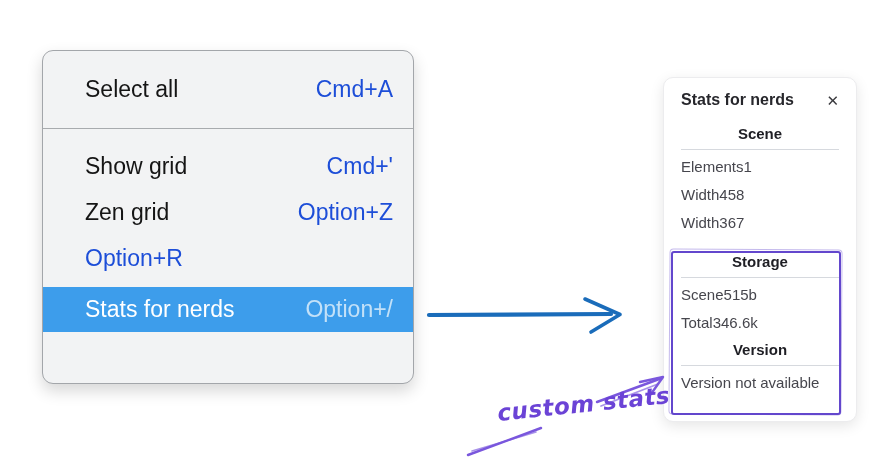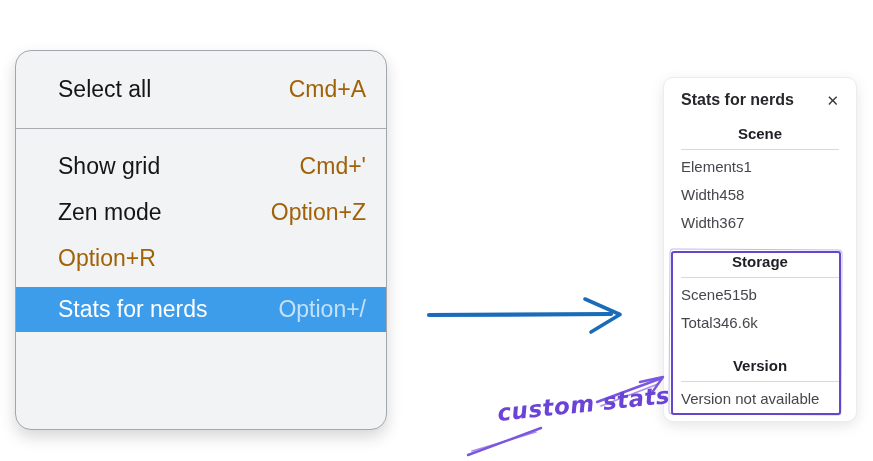--- a/index.html
+++ b/index.html
@@ -3,51 +3,51 @@
 <meta charset="utf-8">
 <style>
   html,body{margin:0;padding:0}
   body{
     width:873px;height:461px;position:relative;overflow:hidden;
     background:#ffffff;font-family:"Liberation Sans",sans-serif;
   }
 
   
   .menu{
-    position:absolute;left:15px;top:50px;width:372px;height:380px;
+    position:absolute;left:42px;top:50px;width:372px;height:334px;
     box-sizing:border-box;background:#f2f3f4;
-    border:1.5px solid #a3a6aa;border-radius:16px;
+    border:1.5px solid #a3a6aa;border-radius:11px;
     box-shadow:0 7px 16px rgba(0,0,0,.16);
   }
   .menu-row{
     display:flex;justify-content:space-between;align-items:center;
     padding:0 20px 0 42px;font-size:23px;color:#151515;cursor:default;
   }
-  .menu-row .shortcut{color:#a16207}
+  .menu-row .shortcut{color:#1d4ed8}
   .row-select-all{height:77px}
   .menu-sep{border-top:1.5px solid #a8abae}
   .menu-group{padding-top:14px}
   .menu-group .menu-row{height:46px}
   .menu-row.highlighted{background:#3d9deb;color:#ffffff;height:45px;margin-top:6px}
   .menu-row.highlighted .shortcut{color:#c3e1f8}
 
   
   .panel{
     position:absolute;left:663px;top:77px;width:194px;height:345px;
     box-sizing:border-box;background:#fff;
     border:1px solid #ececee;border-radius:10px;
     box-shadow:0 4px 14px rgba(0,0,0,.10);
     padding:13px 17px;font-size:15px;color:#46464d;
   }
   .panel-head{display:flex;justify-content:space-between;align-items:center}
   .panel-title{font-weight:bold;font-size:16px;color:#27272c}
   .close{font-size:15px;color:#3a3a3e;cursor:pointer;line-height:1}
   .sec-header{text-align:center;font-weight:bold;color:#1e1e24;margin-top:16px;font-size:15px}
   .sec-header.storage{}
-  .sec-header.version{margin-top:20px}
+  .sec-header.version{margin-top:4px}
   .sec-line{border-top:1px solid #d6d9de;margin:7px 0 3px 0}
   .stat-row{display:flex;line-height:28px}
   .version-msg{line-height:26px;margin-top:4px;white-space:nowrap}
 
   
   .purple-box{
     position:absolute;left:671px;top:251px;width:170px;height:164px;
     box-sizing:border-box;border:2px solid #6347cd;border-radius:3px;
     pointer-events:none;
   }
@@ -75,21 +75,21 @@
     <span class="label">Select all</span>
     <span class="shortcut">Cmd+A</span>
   </div>
   <div class="menu-sep"></div>
   <div class="menu-group">
     <div class="menu-row">
       <span class="label">Show grid</span>
       <span class="shortcut">Cmd+'</span>
     </div>
     <div class="menu-row">
-      <span class="label">Zen mode</span>
+      <span class="label">Zen grid</span>
       <span class="shortcut">Option+Z</span>
     </div>
     <div class="menu-row">
       <span class="shortcut">Option+R</span>
     </div>
     <div class="menu-row highlighted">
       <span class="label">Stats for nerds</span>
       <span class="shortcut">Option+/</span>
     </div>
   </div>

